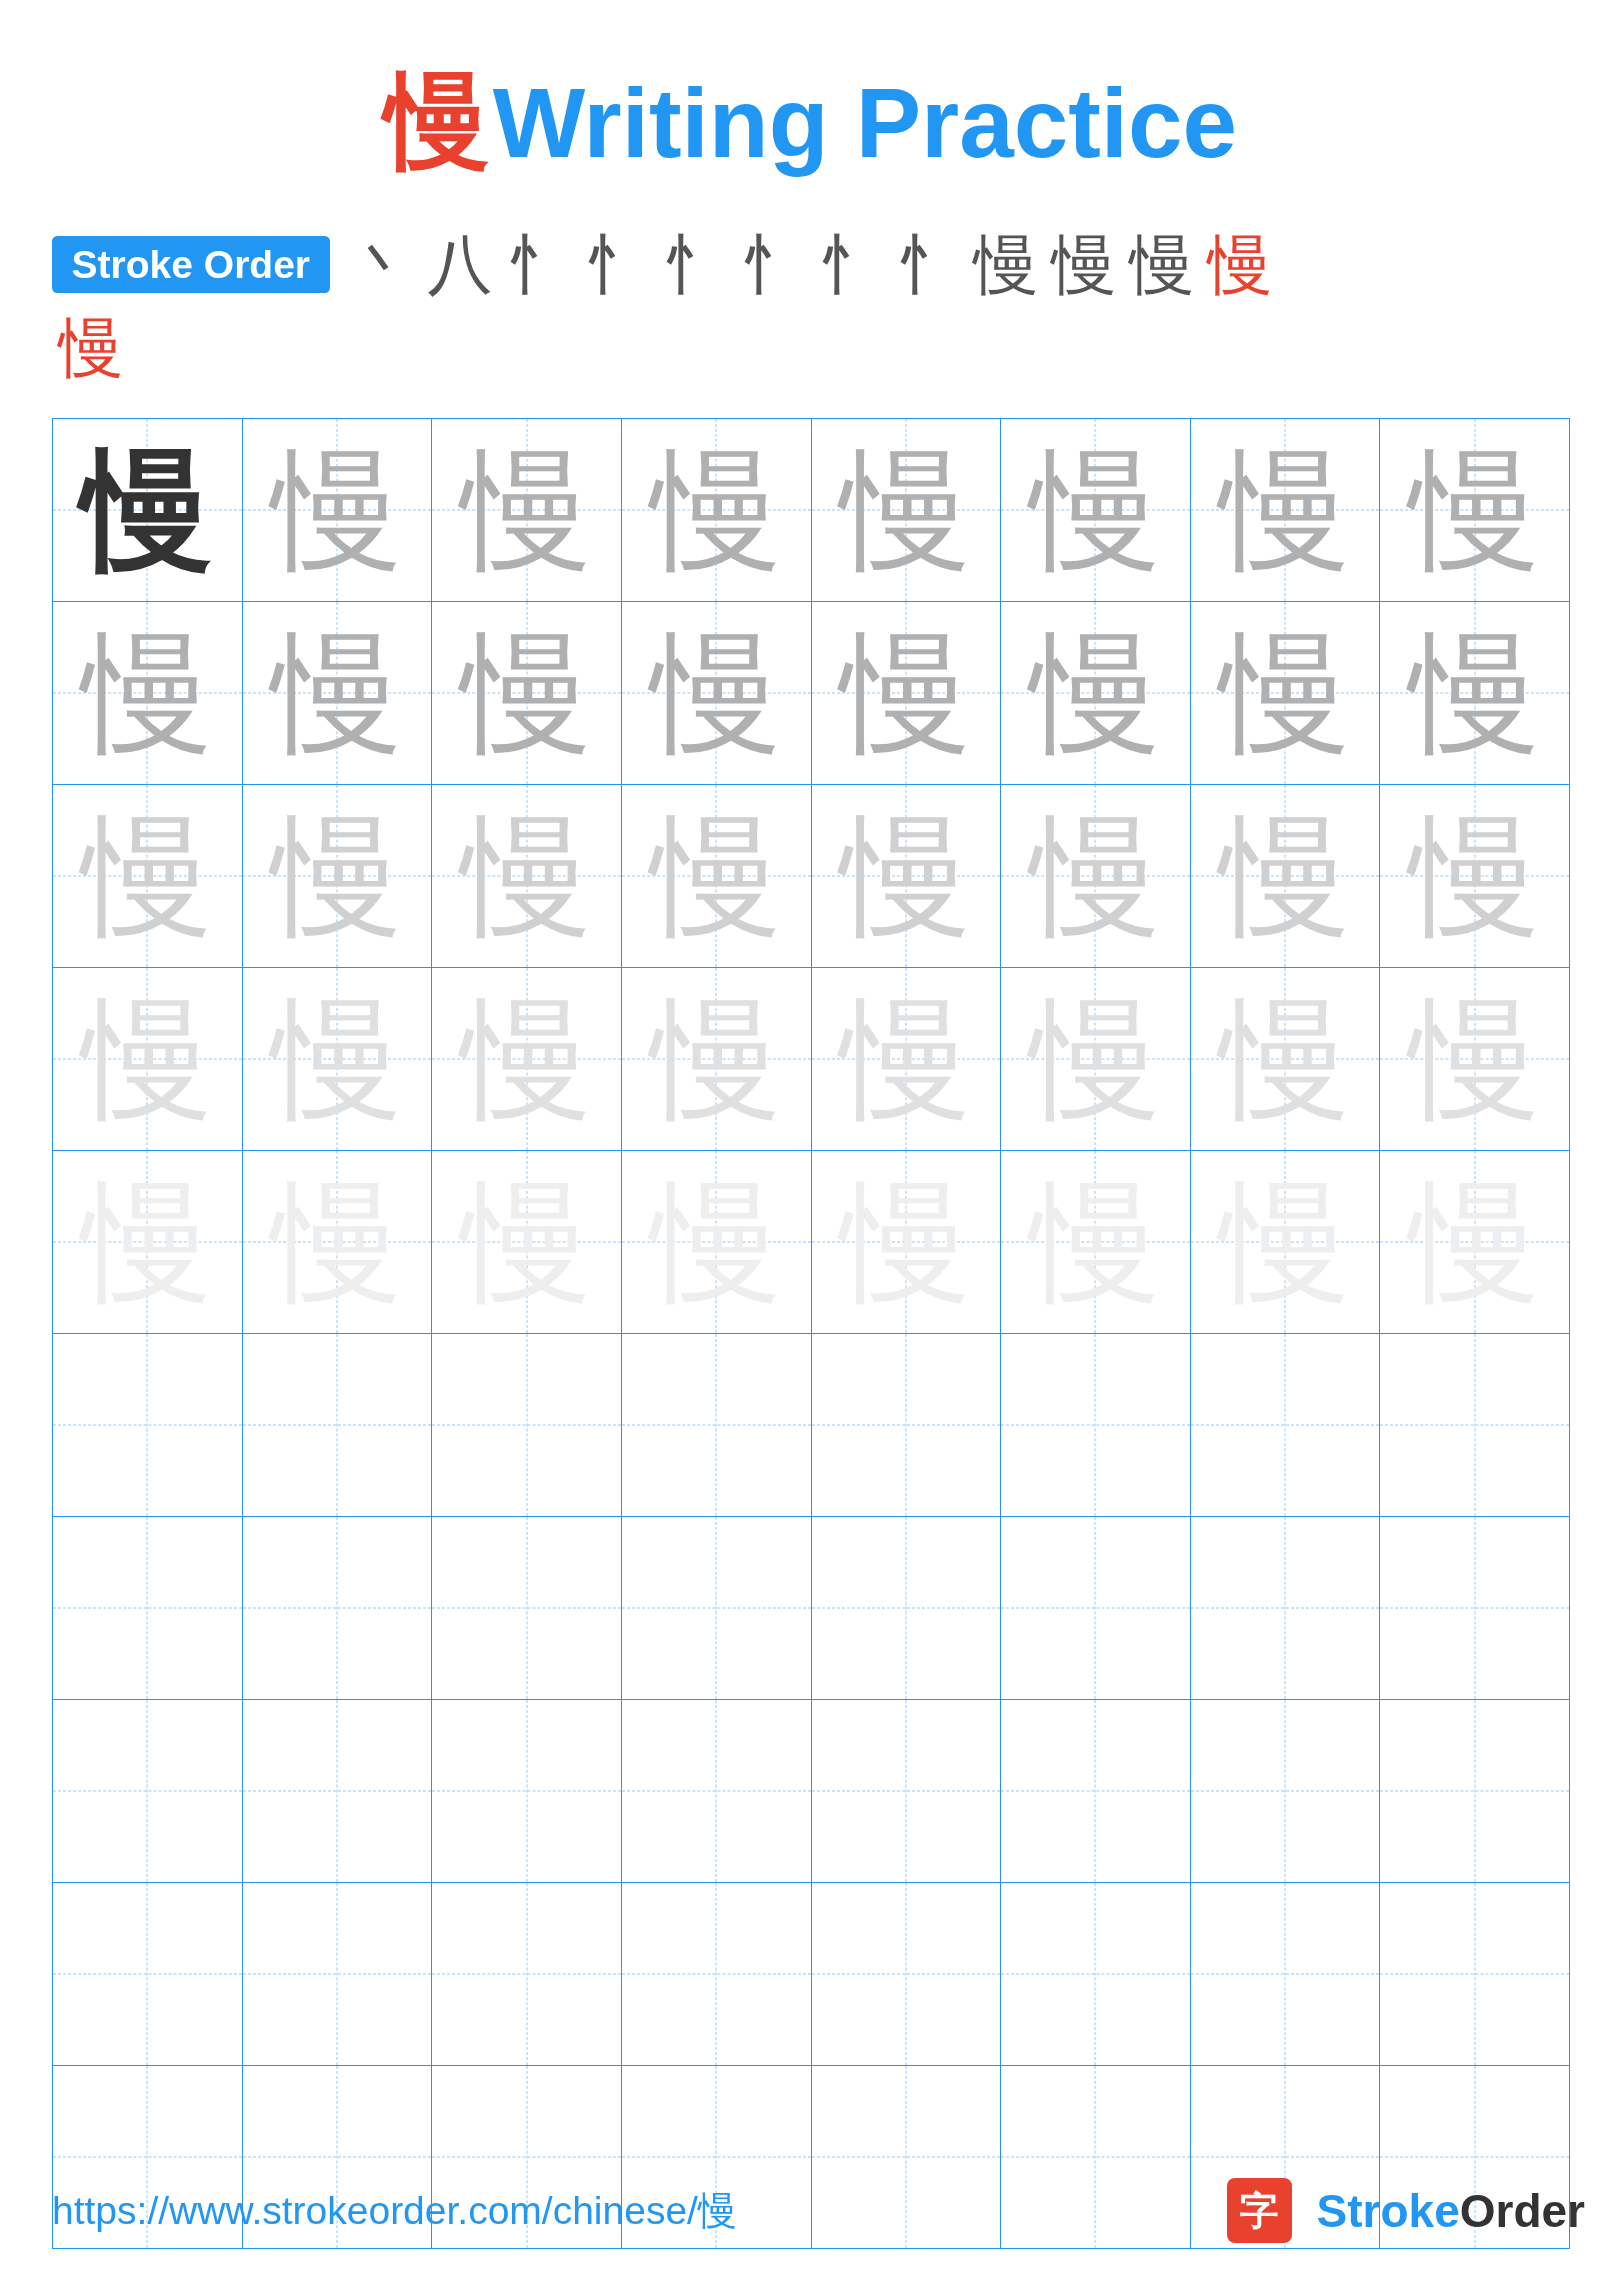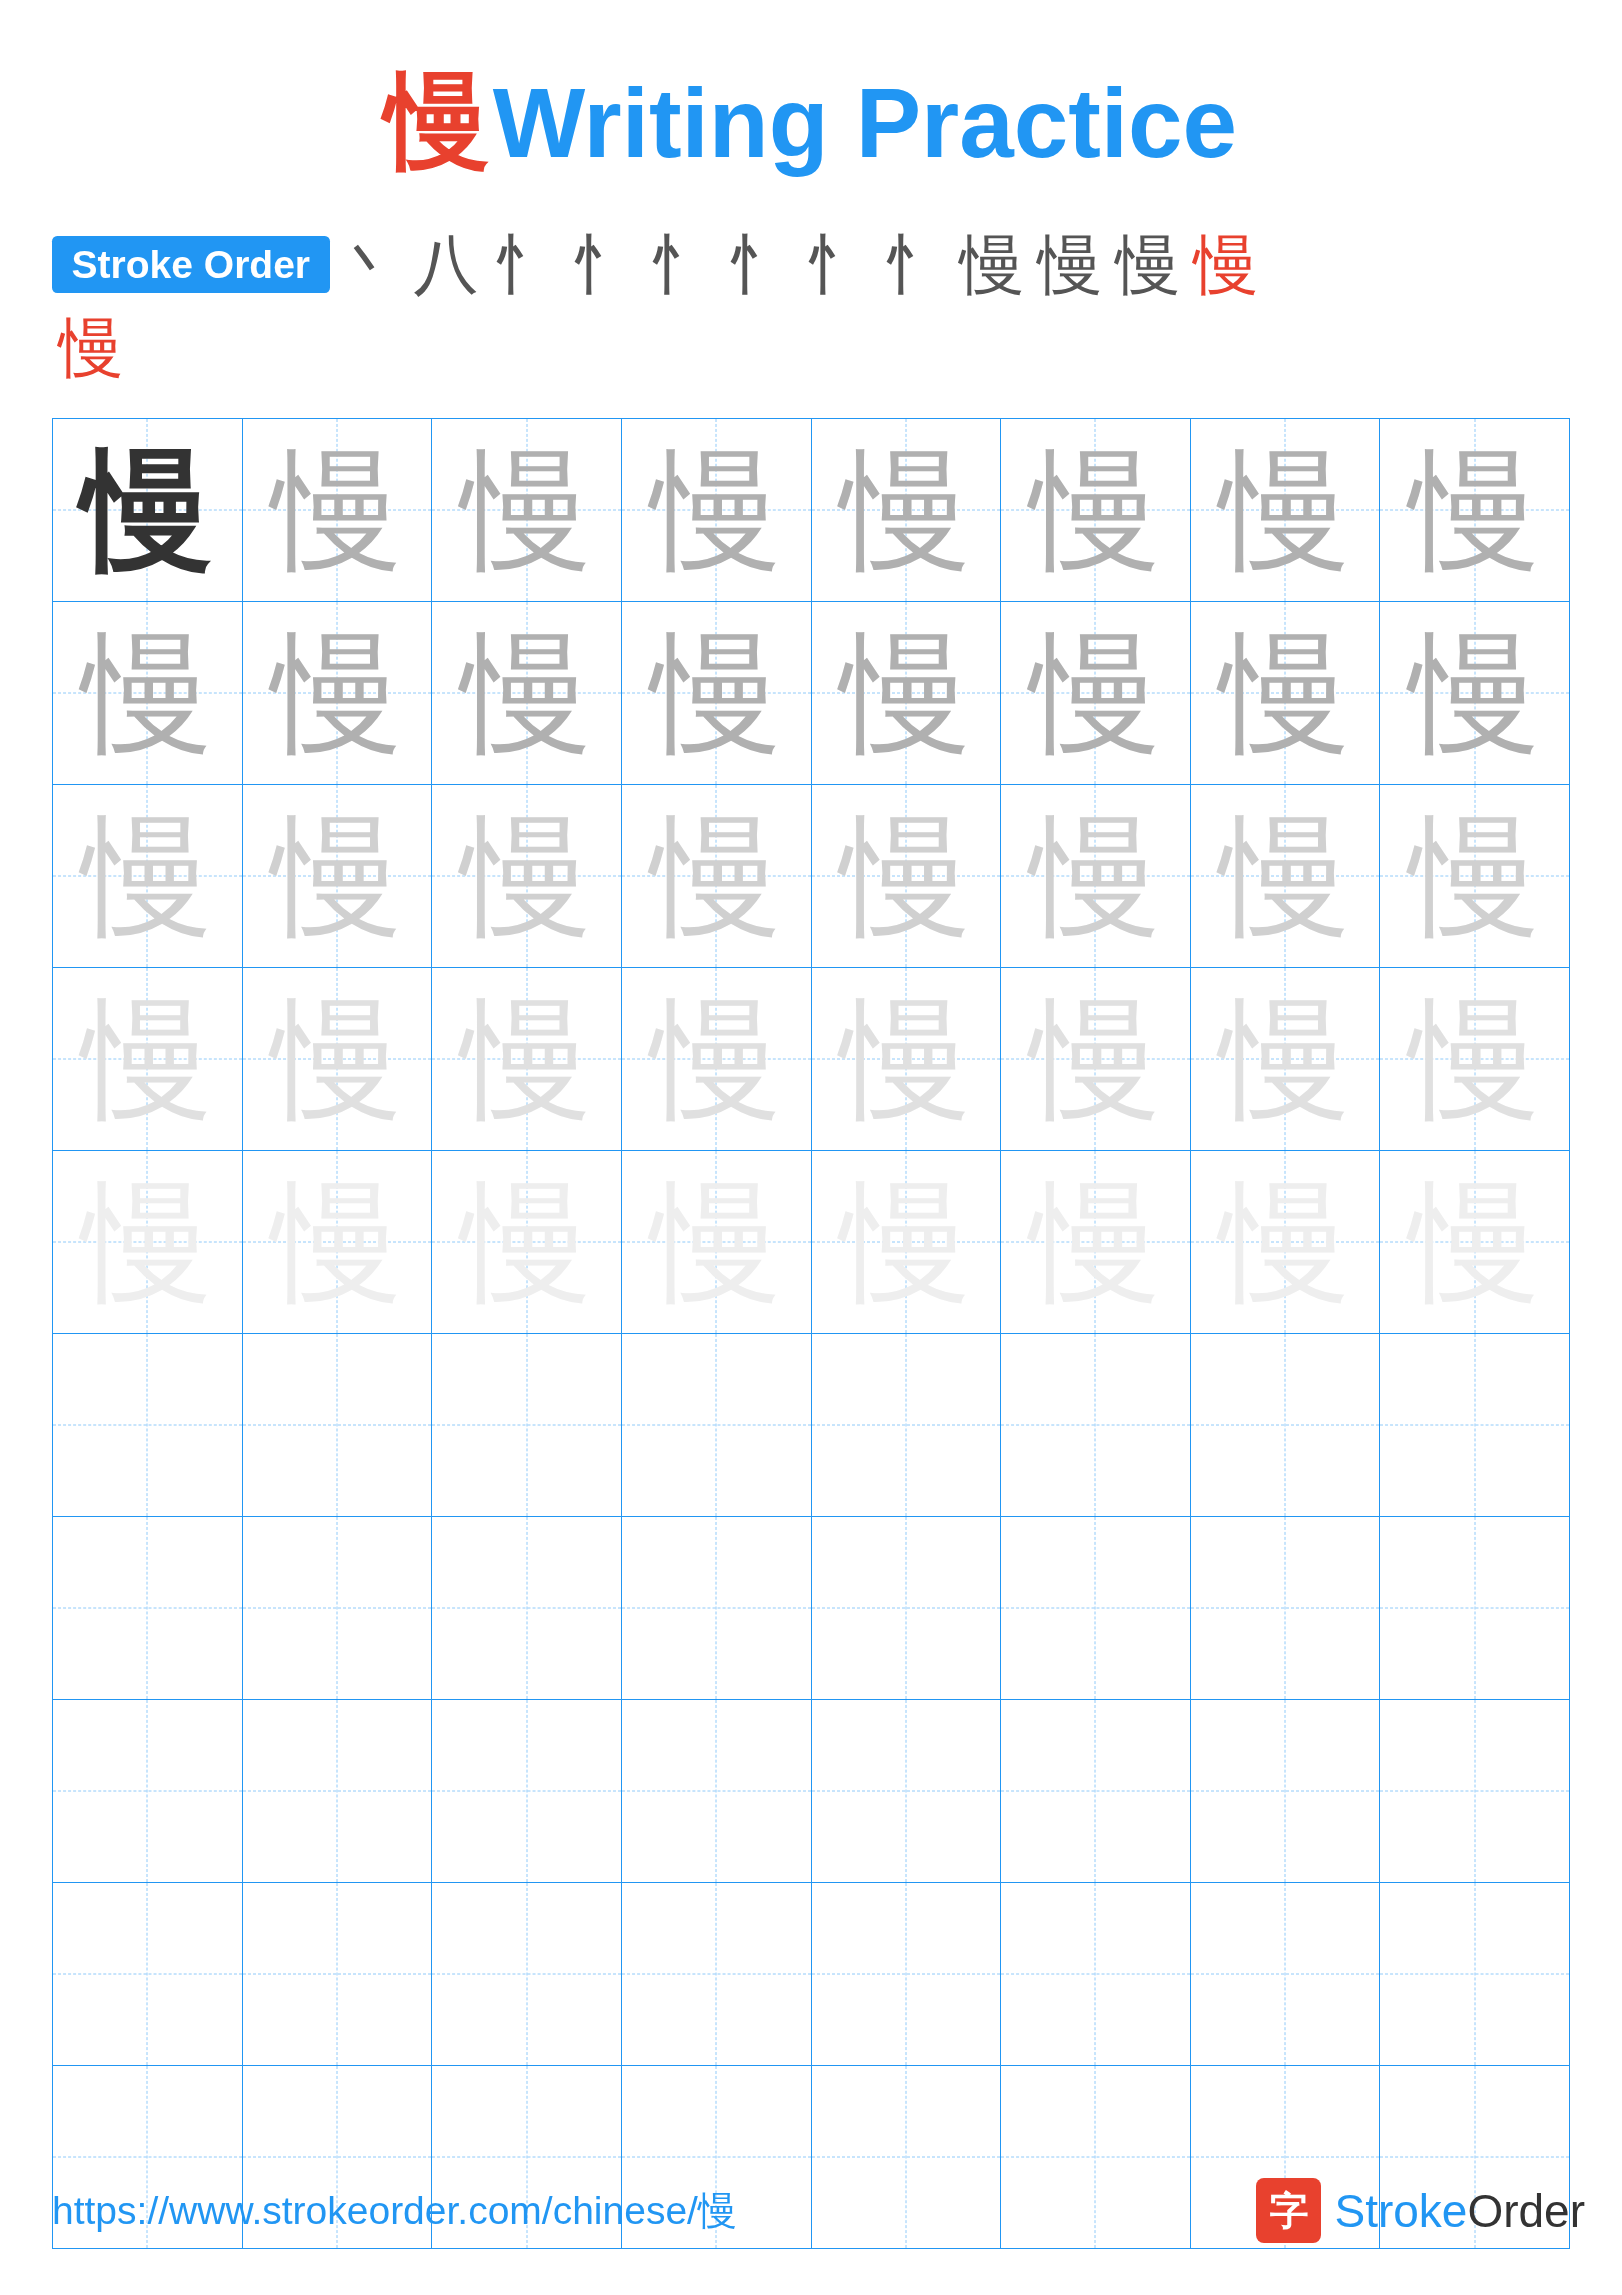--- a/index.html
+++ b/index.html
@@ -32,21 +32,21 @@
 
     .stroke-order-section {
       padding: 0 52px;
       margin-bottom: 26px;
     }
 
     .stroke-order-row {
       display: flex;
       align-items: center;
       flex-wrap: wrap;
-      gap: 6px;
+      gap: 20px;
     }
 
     .stroke-order-badge {
       background: #2196F3;
       color: white;
       font-size: 39px;
       font-weight: bold;
       padding: 6.5px 19.6px;
       border-radius: 5.2px;
     }
@@ -187,22 +187,23 @@
       display: flex;
       align-items: center;
       justify-content: center;
       color: white;
       font-size: 39px;
       font-weight: bold;
     }
 
     .brand-text {
       font-size: 46px;
-      font-weight: normal;
+      font-weight: bold;
       color: #333;
+      margin-left: 12px;
     }
 
     .brand-text .stroke {
       color: #2196F3;
     }
   </style>
 </head>
 <body>
 
 <div class="page-title">

